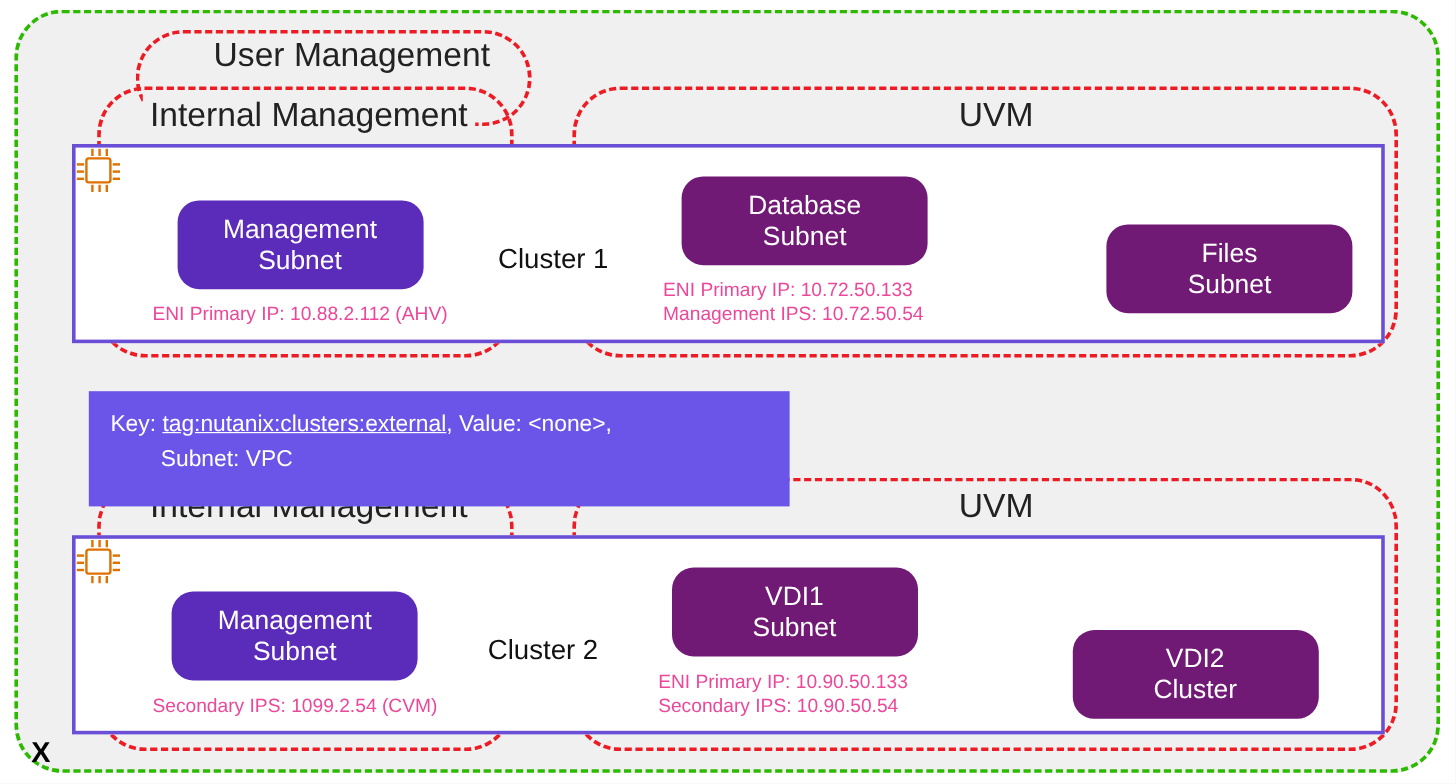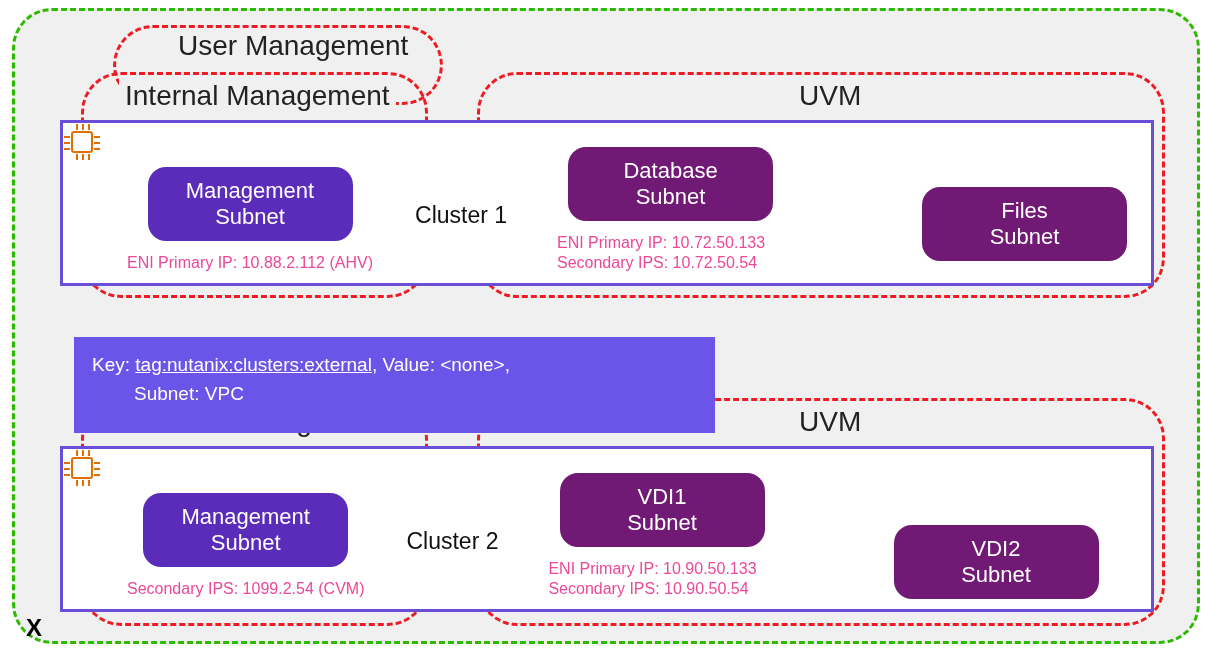--- a/index.html
+++ b/index.html
@@ -158,21 +158,21 @@
     </div>
   </div>
 
   <div class="cluster-title">Cluster 1</div>
 
   <div class="cluster-col">
     <div class="subnet-pill subnet-teal">Database
 Subnet</div>
     <div class="ip-text">
       <div>ENI Primary IP: 10.72.50.133</div>
-      <div>Secondary IPS: 10.72.50.54</div>
+      <div>Management IPS: 10.72.50.54</div>
     </div>
   </div>
 
   <div class="gap-l"></div>
 
   <div class="cluster-col">
     <div class="subnet-pill subnet-teal">Files
 Subnet</div>
     <div class="ip-text">
     </div>
@@ -212,25 +212,25 @@
     <div class="ip-text">
       <div>ENI Primary IP: 10.90.50.133</div>
       <div>Secondary IPS: 10.90.50.54</div>
     </div>
   </div>
 
   <div class="gap-m"></div>
 
   <div class="cluster-col">
     <div class="subnet-pill subnet-teal">VDI2
-Subnet</div>
+Cluster</div>
   </div>
 </div>
 
-<div class="tag-callout" style="left:74px; top:337px; width:641px; height:96px; z-index:5;">
+<div class="tag-callout" style="left:74px; top:326px; width:584px; height:96px; z-index:5;">
   <div>
     <span>Key: </span><span class="underline">tag:nutanix:clusters:external</span><span>, Value: </span><span>&lt;none&gt;</span><span>,</span>
   </div>
   <div class="scope-indent">
     <span>Subnet: </span><span>VPC</span>
   </div>
 </div>
 
 <div class="x-mark" style="left:26px; top:614px;">X</div>
 

